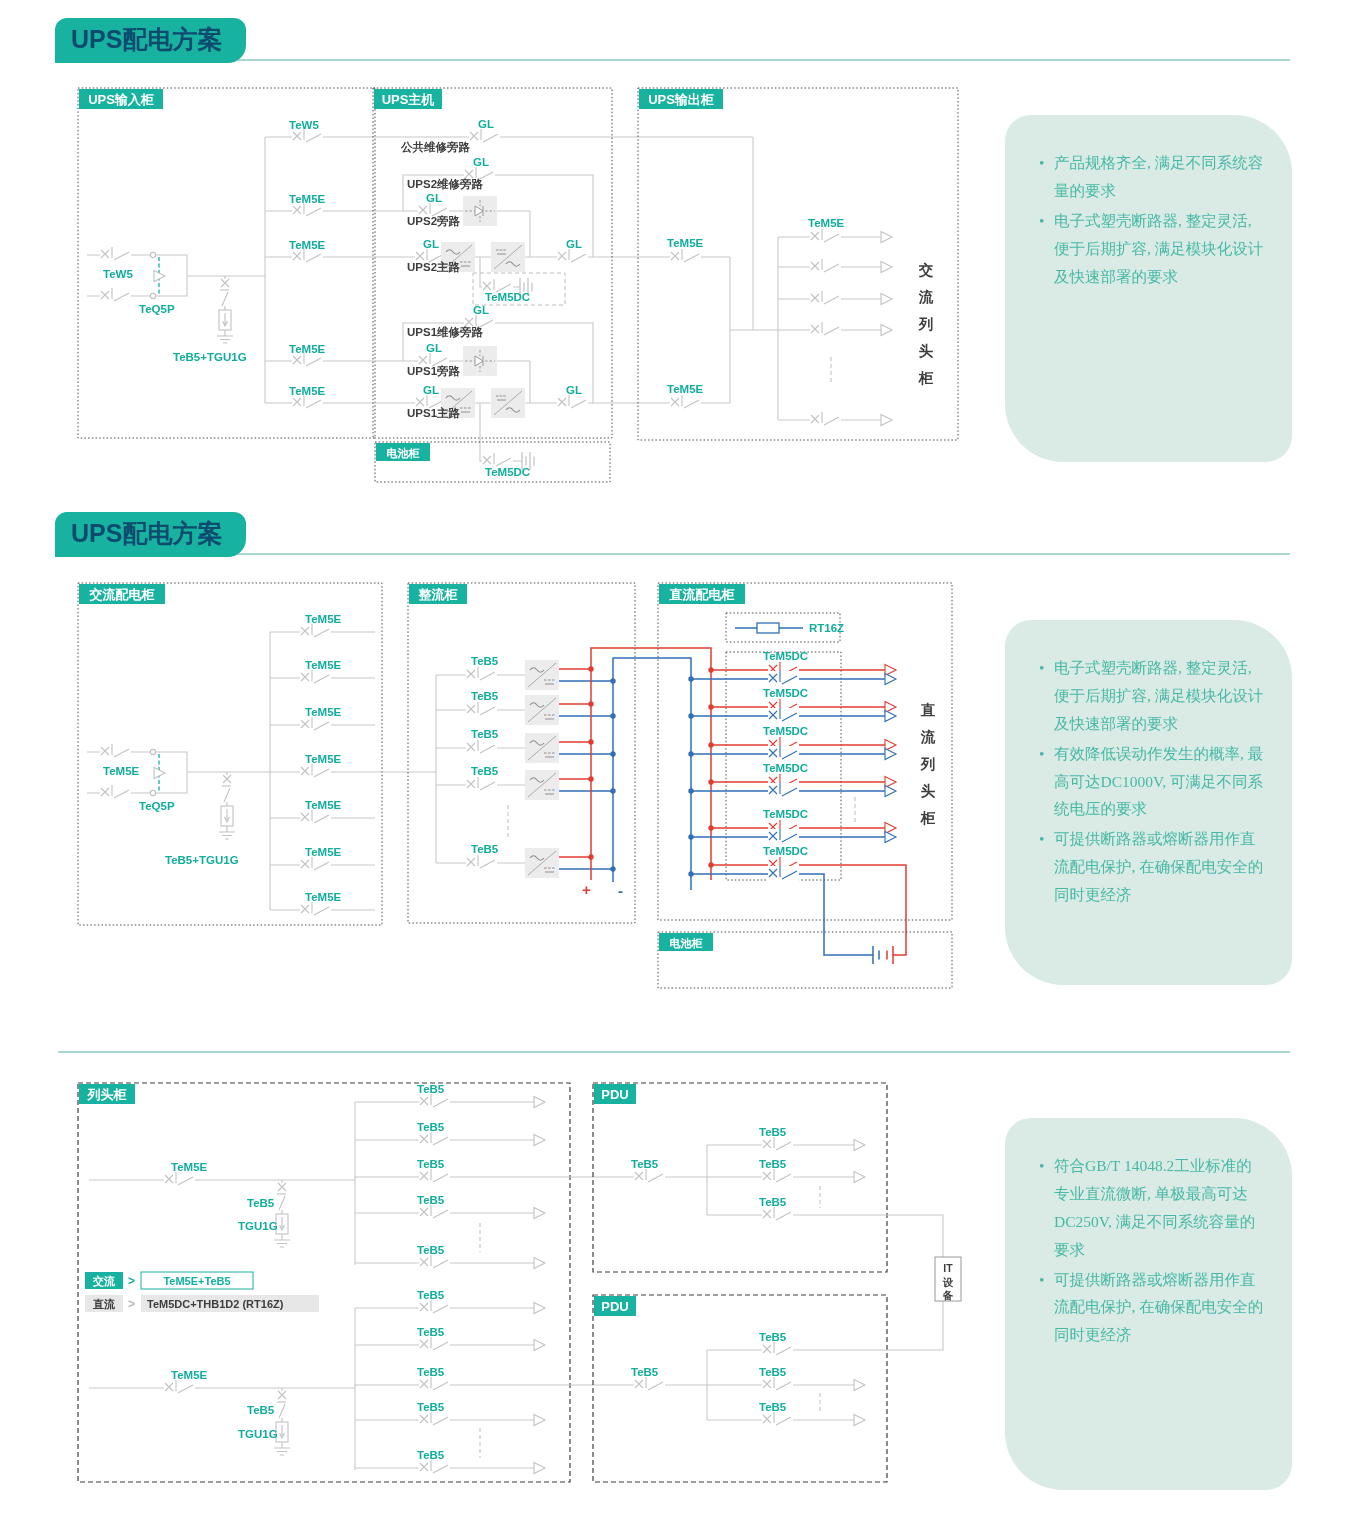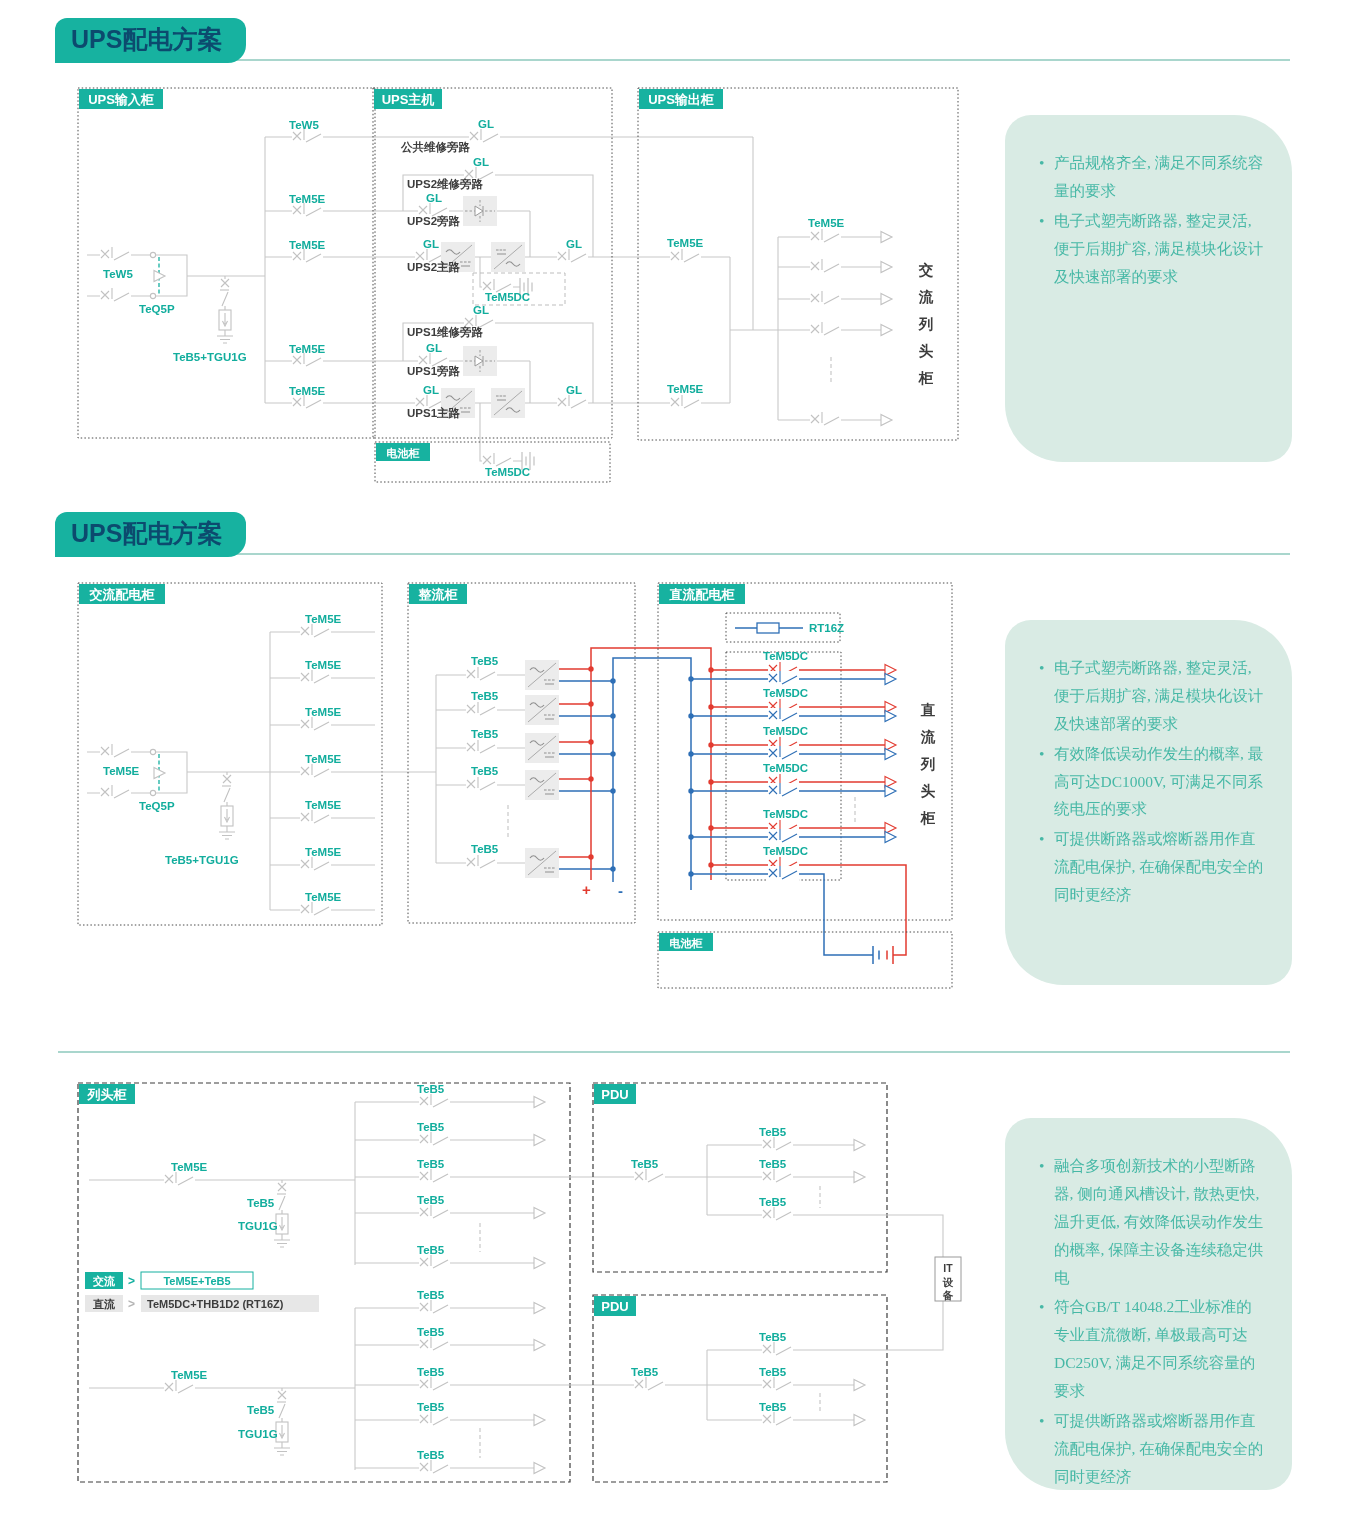--- a/index.html
+++ b/index.html
@@ -513,19 +513,18 @@
     <g>
       <rect x="860" y="177" width="26" height="44" fill="#ffffff" stroke="#9a9a9a" stroke-width="1"></rect>
       <text class="itt" x="873" y="192">IT</text>
       <text class="itt" x="873" y="206">设</text>
       <text class="itt" x="873" y="219">备</text>
     </g>
   </svg>
 
   <div class="panel" style="left:1005px;top:1118px;height:372px">
     <ul>
-      <li>融合多项创新技术的小型断路器, 侧向通风槽设计, 散热更快, 温升更低, 有效降低误动作发生的概率, 保障主设备连续稳定供电</li>
       <li>符合GB/T 14048.2工业标准的专业直流微断, 单极最高可达DC250V, 满足不同系统容量的要求</li>
       <li>可提供断路器或熔断器用作直流配电保护, 在确保配电安全的同时更经济</li>
     </ul>
   </div>
 
 </div>
 
 </body></html>

